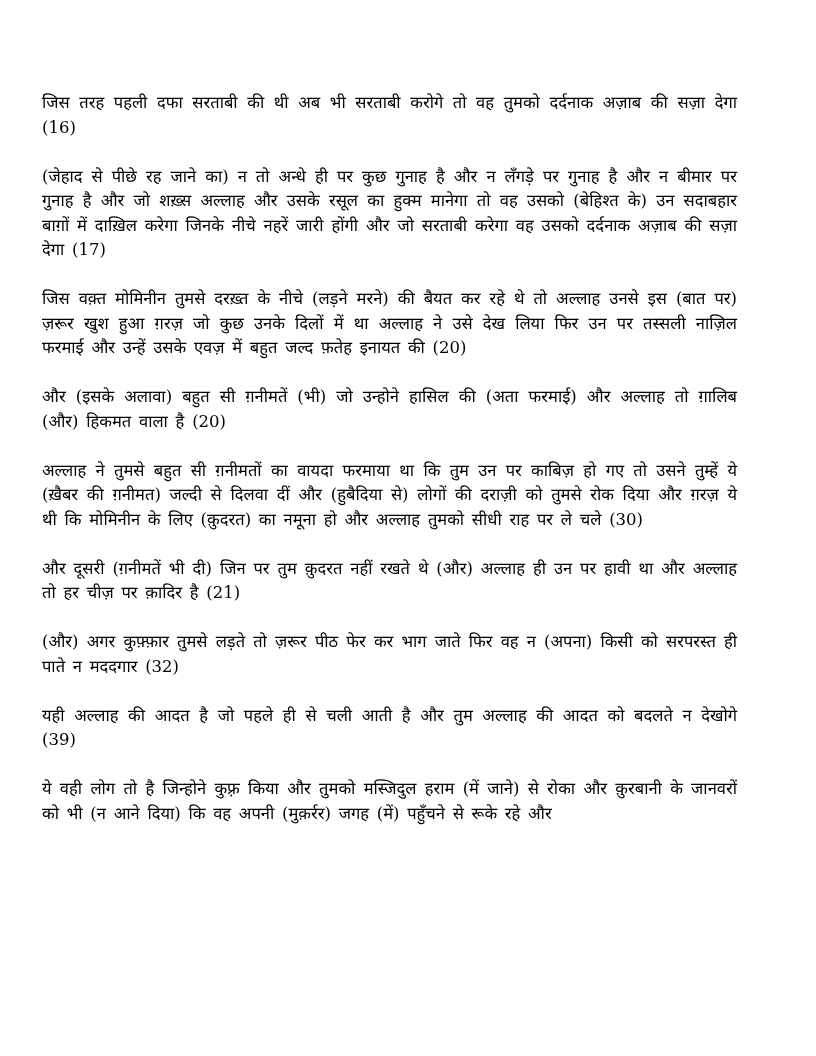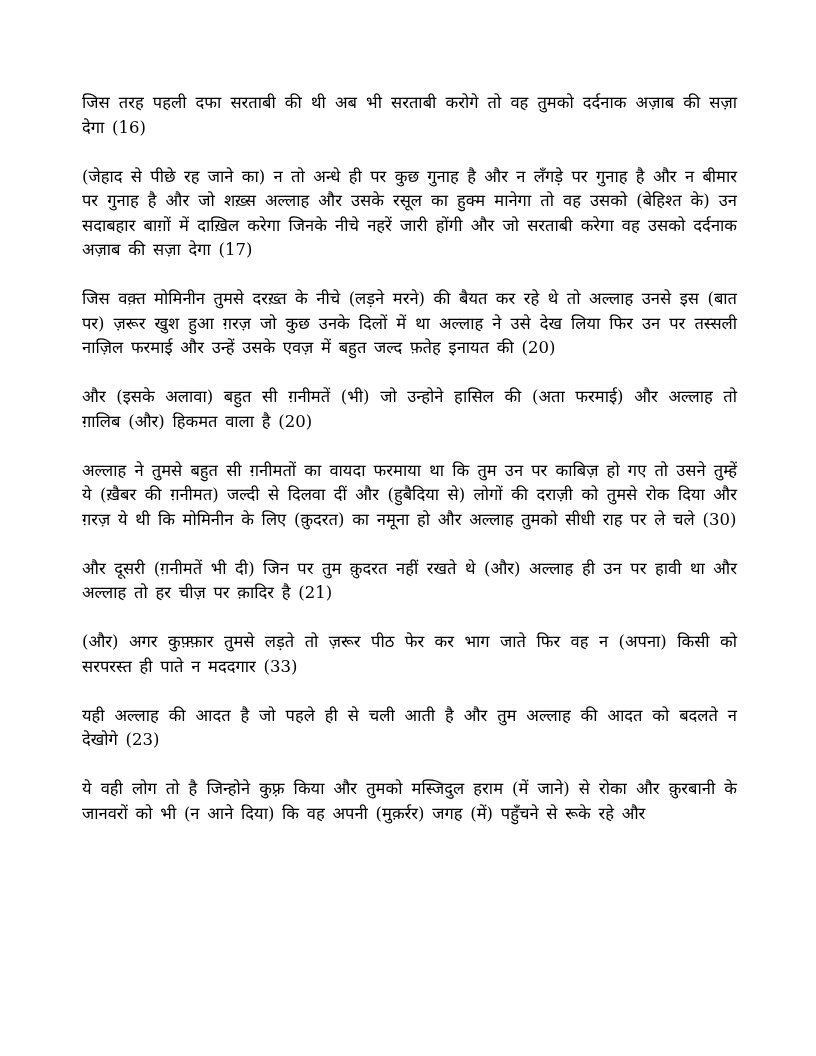--- a/index.html
+++ b/index.html
@@ -9,21 +9,21 @@
   }
   body {
     width: 816px;
     height: 1056px;
     overflow: hidden;
   }
   .page {
     box-sizing: border-box;
     width: 816px;
     height: 1056px;
-    padding: 91px 79px 0 82px;
+    padding: 91px 79px 0 42px;
     background: #ffffff;
   }
   .para {
     margin: 0 0 24.5px 0;
     font-family: "DejaVu Serif", "DejaVu Sans", serif;
     font-size: 16.5px;
     line-height: 24.5px;
     color: #000000;
     text-align: justify;
     word-spacing: 2.5px;
@@ -32,16 +32,16 @@
 </head>
 <body>
 
 <div class="page">
   <p class="para">जिस तरह पहली दफा सरताबी की थी अब भी सरताबी करोगे तो वह तुमको दर्दनाक अज़ाब की सज़ा देगा  (16)</p>
   <p class="para">(जेहाद से पीछे रह जाने का) न तो अन्धे ही पर कुछ गुनाह है और न लँगड़े पर गुनाह है और न बीमार पर गुनाह है और जो शख़्स अल्लाह और उसके रसूल का हुक्म मानेगा तो वह उसको (बेहिश्त के) उन सदाबहार बाग़ों में दाख़िल करेगा जिनके नीचे नहरें जारी होंगी और जो सरताबी करेगा वह उसको दर्दनाक अज़ाब की सज़ा देगा  (17)</p>
   <p class="para">जिस वक़्त मोमिनीन तुमसे दरख़्त के नीचे (लड़ने मरने) की बैयत कर रहे थे तो अल्लाह उनसे इस (बात पर) ज़रूर खुश हुआ ग़रज़ जो कुछ उनके दिलों में था अल्लाह ने उसे देख लिया फिर उन पर तस्सली नाज़िल फरमाई और उन्हें उसके एवज़ में बहुत जल्द फ़तेह इनायत की  (20)</p>
   <p class="para">और (इसके अलावा) बहुत सी ग़नीमतें (भी) जो उन्होने हासिल की (अता फरमाई) और अल्लाह तो ग़ालिब (और) हिकमत वाला है  (20)</p>
   <p class="para">अल्लाह ने तुमसे बहुत सी ग़नीमतों का वायदा फरमाया था कि तुम उन पर काबिज़ हो गए तो उसने तुम्हें ये (ख़ैबर की ग़नीमत) जल्दी से दिलवा दीं और (हुबैदिया से) लोगों की दराज़ी को तुमसे रोक दिया और ग़रज़ ये थी कि मोमिनीन के लिए (क़ुदरत) का नमूना हो और अल्लाह तुमको सीधी राह पर ले चले  (30)</p>
   <p class="para">और दूसरी (ग़नीमतें भी दी) जिन पर तुम क़ुदरत नहीं रखते थे (और) अल्लाह ही उन पर हावी था और अल्लाह तो हर चीज़ पर क़ादिर है  (21)</p>
-  <p class="para">(और) अगर कुफ़्फ़ार तुमसे लड़ते तो ज़रूर पीठ फेर कर भाग जाते फिर वह न (अपना) किसी को सरपरस्त ही पाते न मददगार  (33)</p>
-  <p class="para">यही अल्लाह की आदत है जो पहले ही से चली आती है और तुम अल्लाह की आदत को बदलते न देखोगे  (23)</p>
+  <p class="para">(और) अगर कुफ़्फ़ार तुमसे लड़ते तो ज़रूर पीठ फेर कर भाग जाते फिर वह न (अपना) किसी को सरपरस्त ही पाते न मददगार  (32)</p>
+  <p class="para">यही अल्लाह की आदत है जो पहले ही से चली आती है और तुम अल्लाह की आदत को बदलते न देखोगे  (39)</p>
   <p class="para">ये वही लोग तो है जिन्होने कुफ़्र किया और तुमको मस्जिदुल हराम (में जाने) से रोका और क़ुरबानी के जानवरों को भी (न आने दिया) कि वह अपनी (मुक़र्रर) जगह (में) पहुँचने से रूके रहे और</p>
 </div>
 
 </body></html>

